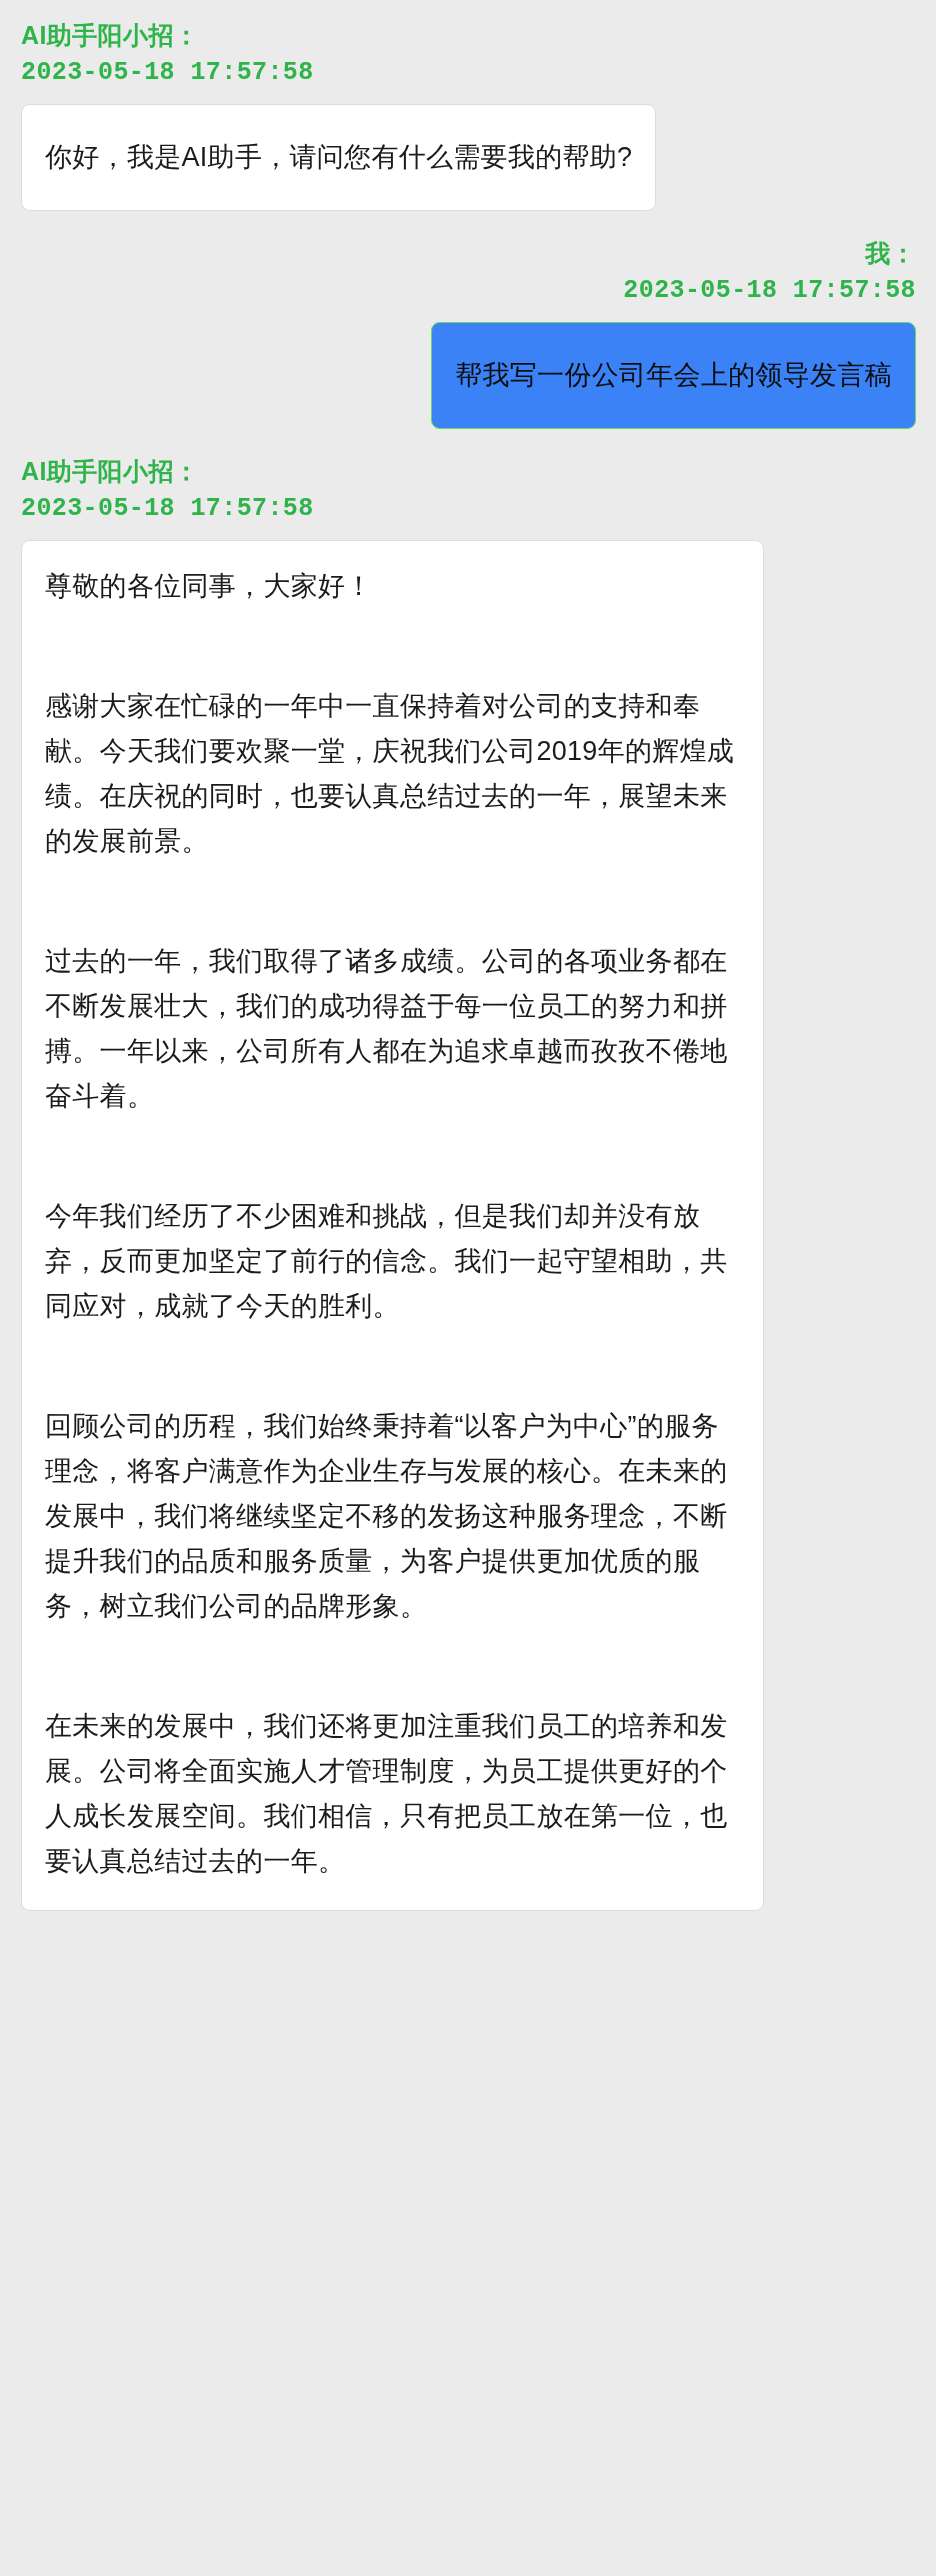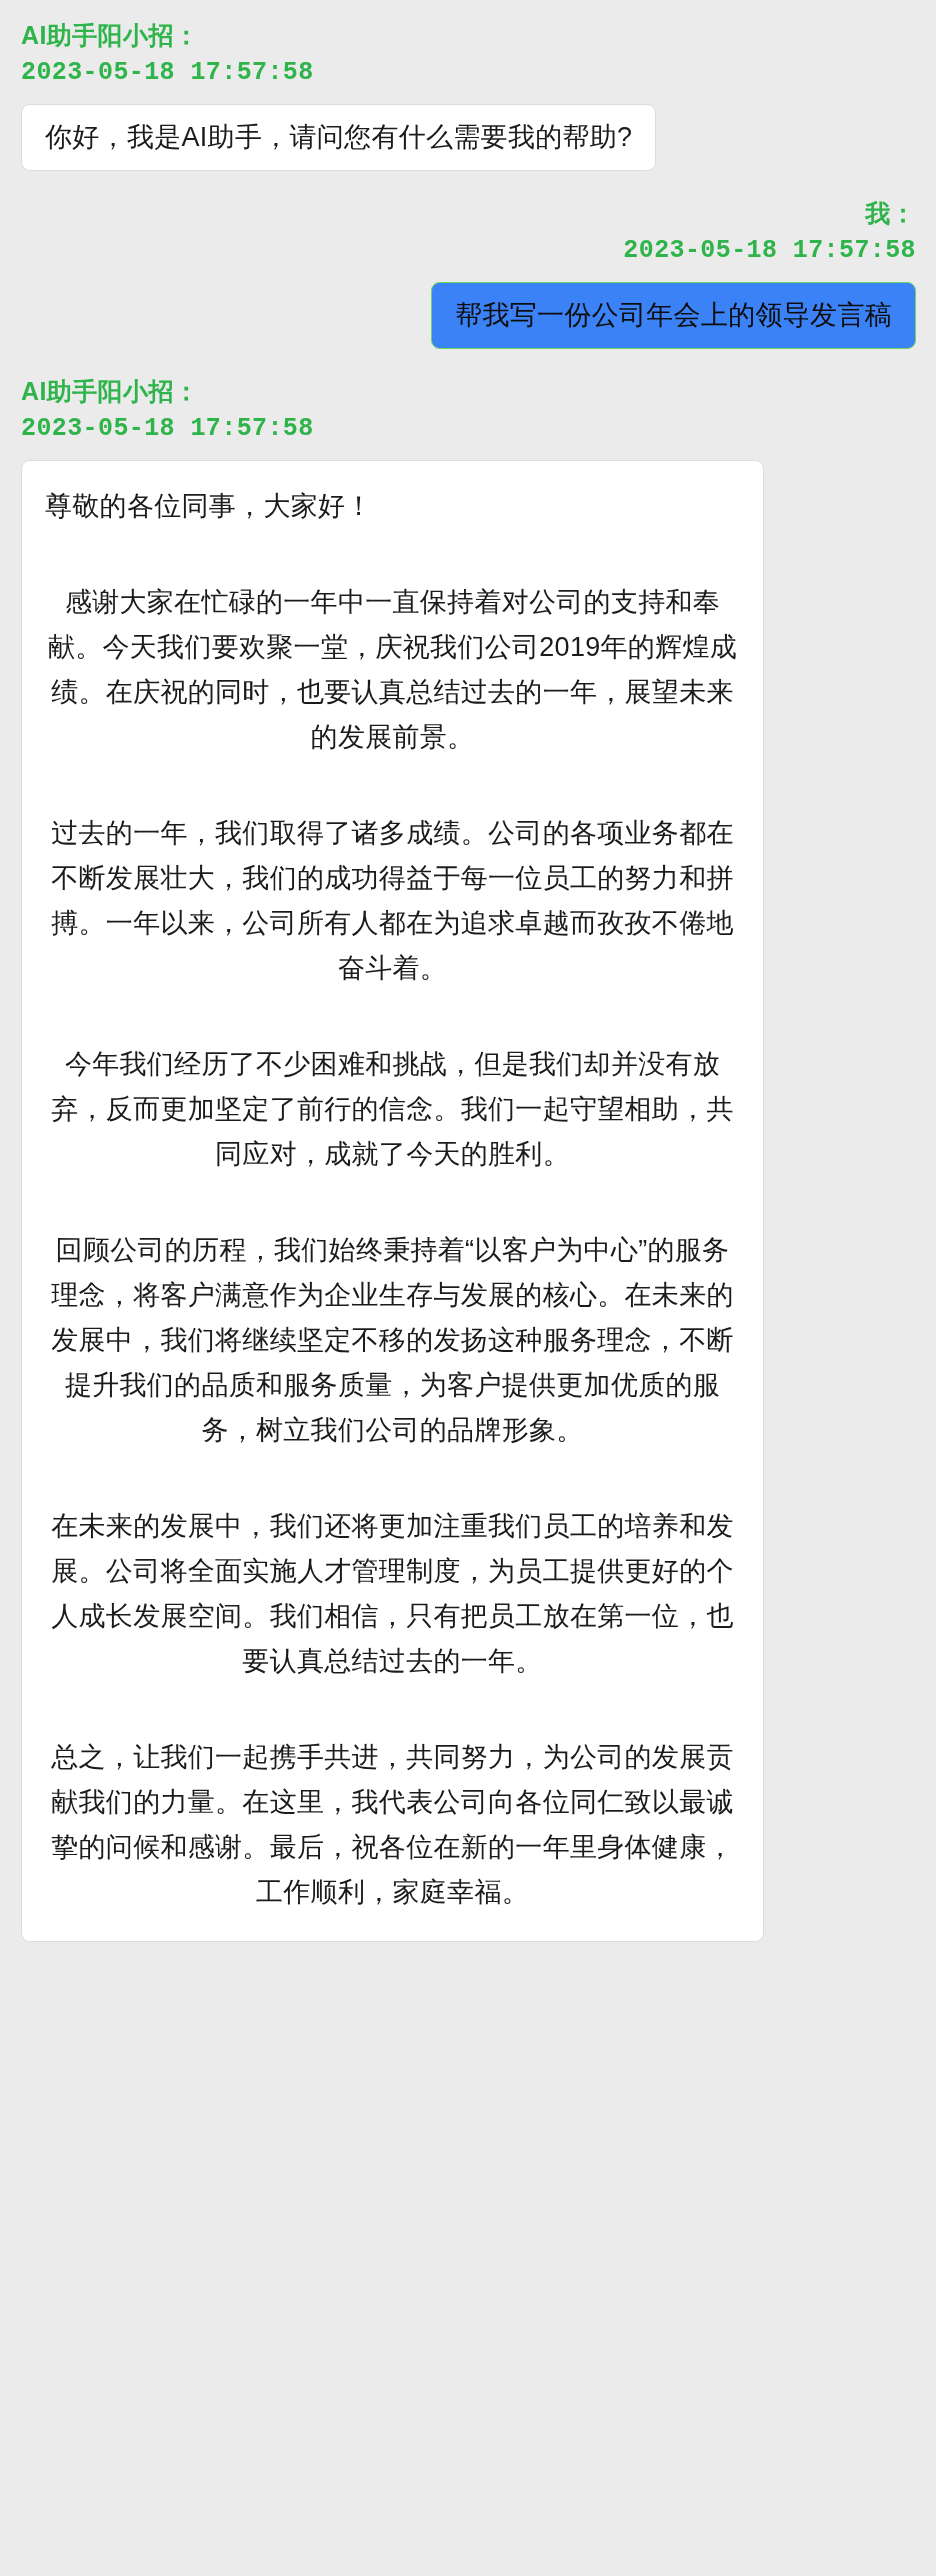--- a/index.html
+++ b/index.html
@@ -42,41 +42,40 @@
     display: flex;
     margin-top: 12.2px;
   }
   .msg.me .bubble-row {
     justify-content: flex-end;
   }
   .bubble {
     position: relative;
     max-width: 743px;
     border-radius: 8.7px;
-    padding: 10px 23px;
+    padding: 30px 23px;
     font-size: 27px;
     line-height: 45px;
     color: #1b1b1b;
     letter-spacing: 0.3px;
   }
   .bubble.bot {
     background: #ffffff;
     border: 0.9px solid #dcdcdc;
   }
   .bubble.user {
     background: #3b82f6;
     border: 0.9px solid #6bd561;
     color: #0d0d0d;
   }
   .bubble p {
     margin: 0;
   }
   .bubble p + p {
-    margin-top: 51px;
-    text-align: center;
+    margin-top: 75px;
   }
   .bubble.long {
     width: 886px;
     padding: 23px 23px 26px 23px;
   }
 </style>
 </head>
 <body>
 
 <div class="chat">
@@ -111,19 +110,18 @@
       <span class="ts">2023-05-18 17:57:58</span>
     </div>
     <div class="bubble-row">
       <div class="bubble bot long">
         <p>尊敬的各位同事，大家好！</p>
         <p>感谢大家在忙碌的一年中一直保持着对公司的支持和奉献。今天我们要欢聚一堂，庆祝我们公司2019年的辉煌成绩。在庆祝的同时，也要认真总结过去的一年，展望未来的发展前景。</p>
         <p>过去的一年，我们取得了诸多成绩。公司的各项业务都在不断发展壮大，我们的成功得益于每一位员工的努力和拼搏。一年以来，公司所有人都在为追求卓越而孜孜不倦地奋斗着。</p>
         <p>今年我们经历了不少困难和挑战，但是我们却并没有放弃，反而更加坚定了前行的信念。我们一起守望相助，共同应对，成就了今天的胜利。</p>
         <p>回顾公司的历程，我们始终秉持着“以客户为中心”的服务理念，将客户满意作为企业生存与发展的核心。在未来的发展中，我们将继续坚定不移的发扬这种服务理念，不断提升我们的品质和服务质量，为客户提供更加优质的服务，树立我们公司的品牌形象。</p>
         <p>在未来的发展中，我们还将更加注重我们员工的培养和发展。公司将全面实施人才管理制度，为员工提供更好的个人成长发展空间。我们相信，只有把员工放在第一位，也要认真总结过去的一年。</p>
-        <p>总之，让我们一起携手共进，共同努力，为公司的发展贡献我们的力量。在这里，我代表公司向各位同仁致以最诚挚的问候和感谢。最后，祝各位在新的一年里身体健康，工作顺利，家庭幸福。</p>
       </div>
     </div>
   </div>
 
 </div>
 
 
 </body></html>

